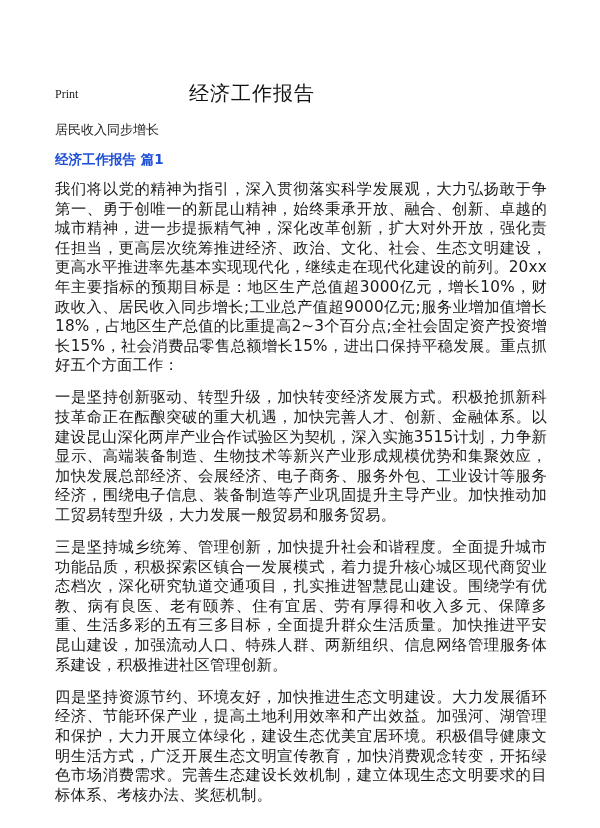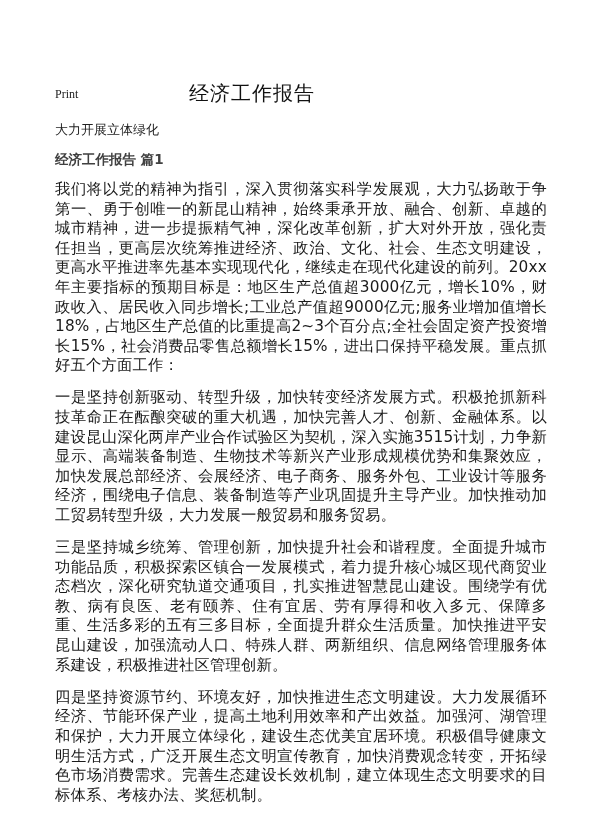--- a/index.html
+++ b/index.html
@@ -17,40 +17,40 @@
     position: absolute; left: 0; width: 504px; top: 80px;
     text-align: center; font-size: 20px; font-weight: normal;
     letter-spacing: 1px; margin: 0; color: #111;
   }
   .subtitle {
     position: absolute; left: 55px; top: 121px;
     font-size: 13px; color: #222;
   }
   .section-heading {
     position: absolute; left: 55px; top: 151px;
-    font-size: 13.5px; font-weight: bold; margin: 0; color: #404040;
+    font-size: 13.5px; font-weight: bold; margin: 0; color: #1d4ed8;
   }
   .content {
     position: absolute; left: 55px; top: 180px; width: 492px;
   }
   .para {
     margin: 0 0 12.5px 0;
     font-size: 15.3px; line-height: 19.6px;
     text-align: justify; color: #1a1a1a;
     letter-spacing: 0.2px;
   }
 </style>
 </head>
 <body>
 
 <div class="print-label">Print</div>
 
 <h1 class="doc-title">经济工作报告</h1>
 
-<div class="subtitle">大力开展立体绿化</div>
+<div class="subtitle">居民收入同步增长</div>
 
 <h2 class="section-heading">经济工作报告 篇1</h2>
 
 <div class="content">
   <p class="para">我们将以党的精神为指引，深入贯彻落实科学发展观，大力弘扬敢于争第一、勇于创唯一的新昆山精神，始终秉承开放、融合、创新、卓越的城市精神，进一步提振精气神，深化改革创新，扩大对外开放，强化责任担当，更高层次统筹推进经济、政治、文化、社会、生态文明建设，更高水平推进率先基本实现现代化，继续走在现代化建设的前列。20xx年主要指标的预期目标是：地区生产总值超3000亿元，增长10%，财政收入、居民收入同步增长;工业总产值超9000亿元;服务业增加值增长18%，占地区生产总值的比重提高2~3个百分点;全社会固定资产投资增长15%，社会消费品零售总额增长15%，进出口保持平稳发展。重点抓好五个方面工作：</p>
   <p class="para">一是坚持创新驱动、转型升级，加快转变经济发展方式。积极抢抓新科技革命正在酝酿突破的重大机遇，加快完善人才、创新、金融体系。以建设昆山深化两岸产业合作试验区为契机，深入实施3515计划，力争新显示、高端装备制造、生物技术等新兴产业形成规模优势和集聚效应，加快发展总部经济、会展经济、电子商务、服务外包、工业设计等服务经济，围绕电子信息、装备制造等产业巩固提升主导产业。加快推动加工贸易转型升级，大力发展一般贸易和服务贸易。</p>
   <p class="para">三是坚持城乡统筹、管理创新，加快提升社会和谐程度。全面提升城市功能品质，积极探索区镇合一发展模式，着力提升核心城区现代商贸业态档次，深化研究轨道交通项目，扎实推进智慧昆山建设。围绕学有优教、病有良医、老有颐养、住有宜居、劳有厚得和收入多元、保障多重、生活多彩的五有三多目标，全面提升群众生活质量。加快推进平安昆山建设，加强流动人口、特殊人群、两新组织、信息网络管理服务体系建设，积极推进社区管理创新。</p>
   <p class="para">四是坚持资源节约、环境友好，加快推进生态文明建设。大力发展循环经济、节能环保产业，提高土地利用效率和产出效益。加强河、湖管理和保护，大力开展立体绿化，建设生态优美宜居环境。积极倡导健康文明生活方式，广泛开展生态文明宣传教育，加快消费观念转变，开拓绿色市场消费需求。完善生态建设长效机制，建立体现生态文明要求的目标体系、考核办法、奖惩机制。</p>
 </div>
 

